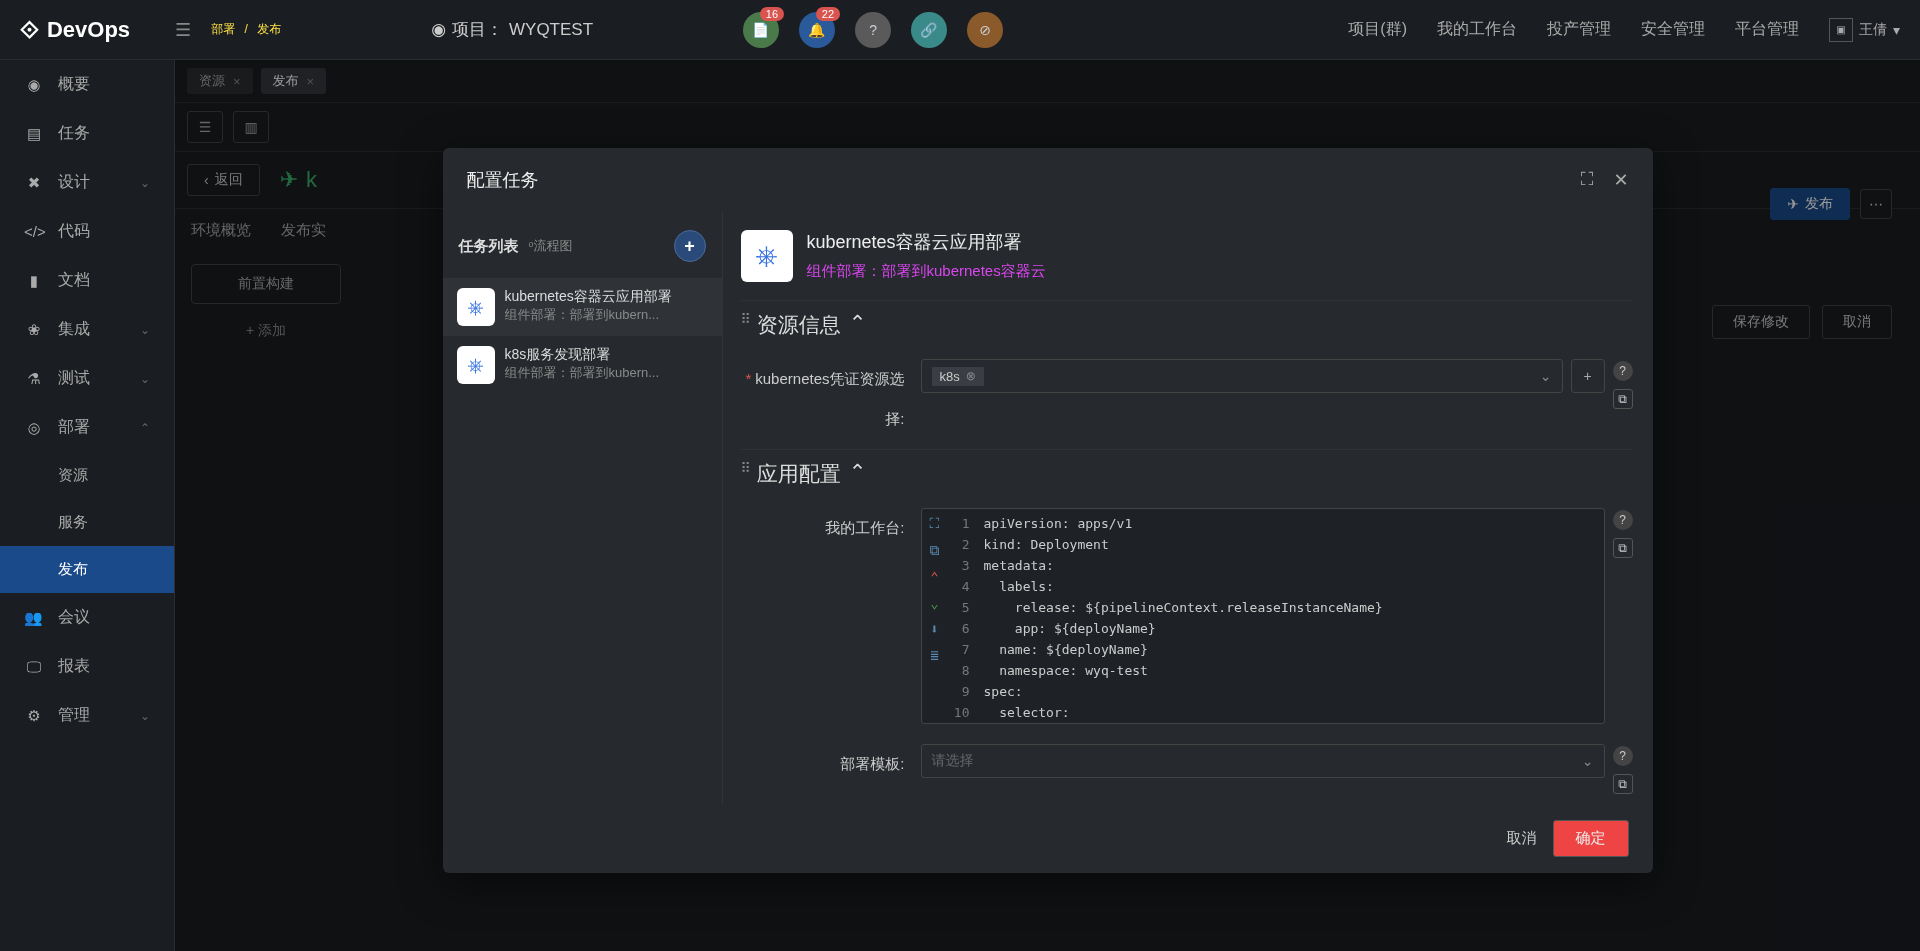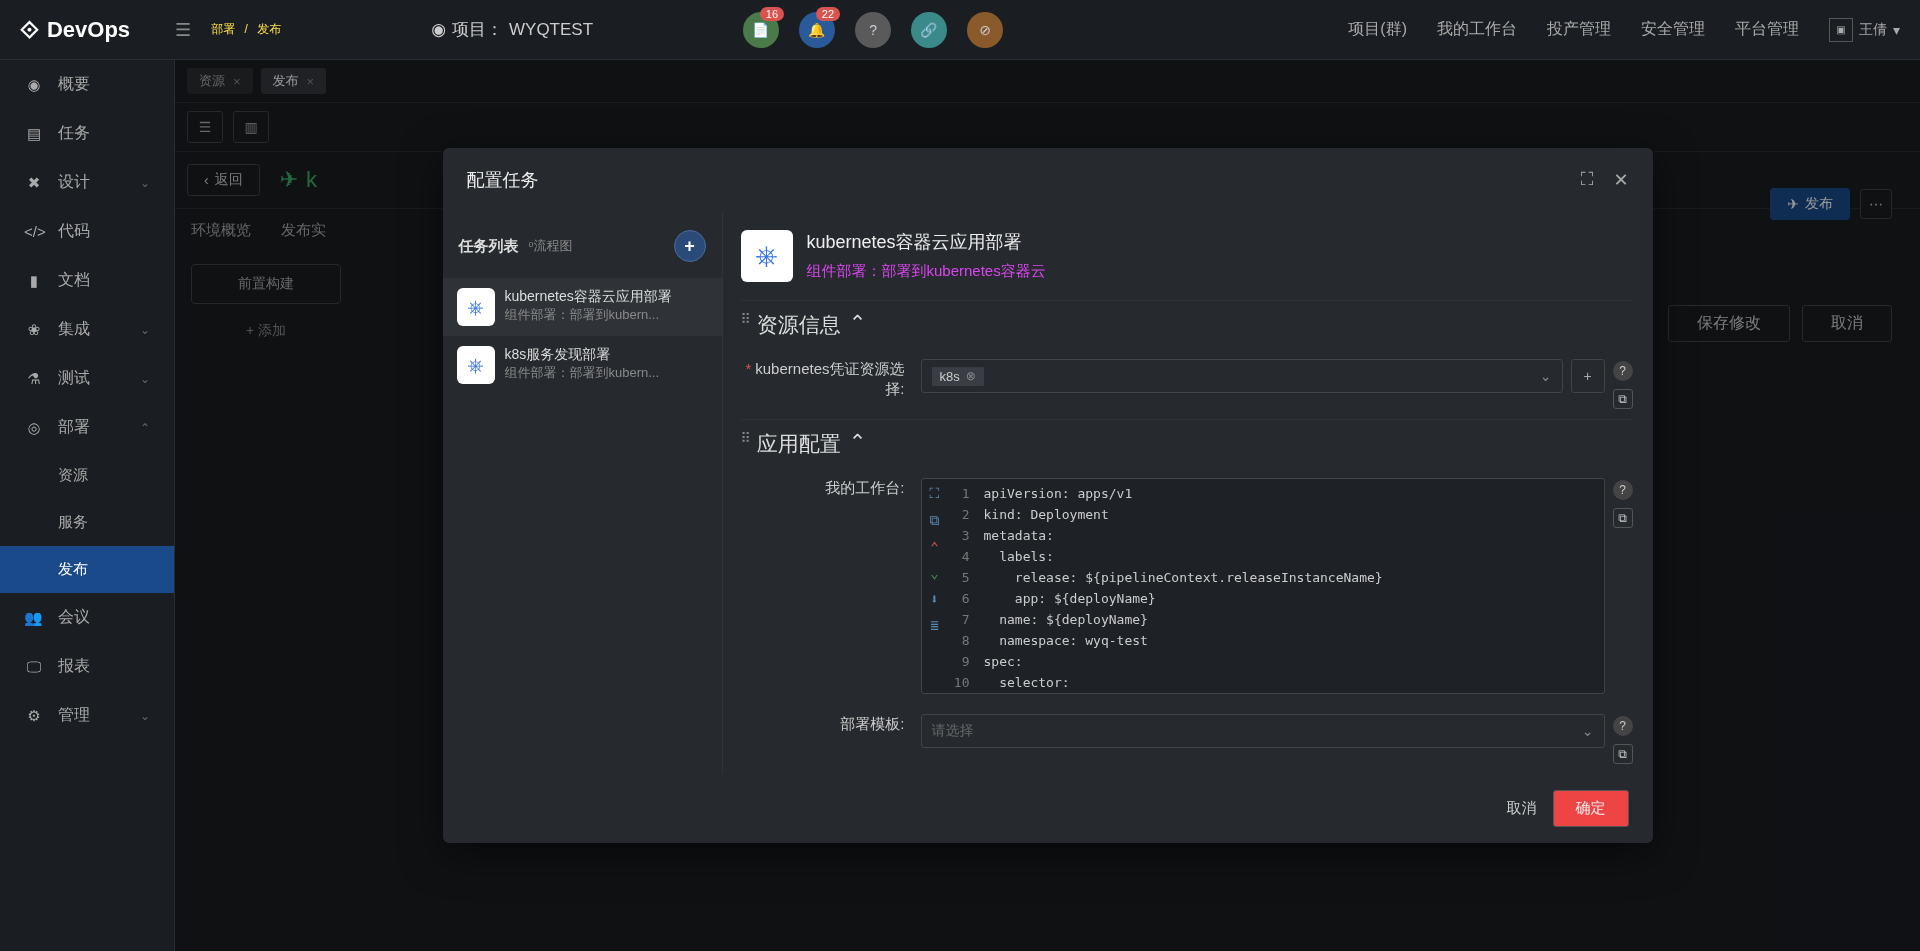--- a/index.html
+++ b/index.html
@@ -168,21 +168,21 @@
 .section-title {
   display: flex; align-items: flex-start; gap: 8px;
   padding: 10px 0; color: #ddd; font-size: 21px; font-weight: 500;
   border-top: 1px solid #333; margin-right: 20px;
 }
 .section-title::before { content: "⠿"; font-size: 14px; color: #888; letter-spacing: -2px; }
 
 .form-row { display: flex; align-items: flex-start; padding: 10px 0; margin-right: 20px; }
 .form-label {
   width: 180px; text-align: right; padding-right: 16px;
-  color: #ccc; font-size: 15px; line-height: 20px;
+  color: #ccc; font-size: 15px; line-height: 40px;
 }
 .req { color: #d9534f; margin-right: 4px; }
 .form-ctrl { flex: 1; display: flex; align-items: flex-start; gap: 8px; }
 .select-box {
   flex: 1; height: 34px; background: #262a2e;
   border: 1px solid #444; border-radius: 3px;
   display: flex; align-items: center; padding: 0 10px;
   position: relative;
 }
 .select-chev { margin-left: auto; color: #888; }
@@ -229,22 +229,22 @@
   padding: 8px 22px; background: #ef4444; border: 1px solid #555;
   color: #eee; border-radius: 3px; cursor: pointer; font-size: 15px;
 }
 
 
 .save-bar {
   position: absolute; top: 245px; right: 28px;
   display: flex; gap: 12px;
 }
 .save-btn, .cancel-btn {
-  padding: 7px 28px; border: 1px solid #444; border-radius: 3px;
-  color: #ccc; cursor: pointer; font-size: 16px; background: #1a1d21;
+  padding: 7px 20px; border: 1px solid #444; border-radius: 3px;
+  color: #ccc; cursor: pointer; font-size: 14px; background: #1a1d21;
 }
 .pub-btn-bar {
   position: absolute; top: 128px; right: 28px;
   display: flex; gap: 10px; align-items: center;
 }
 </style>
 </head>
 <body>
 
 <div class="header">

